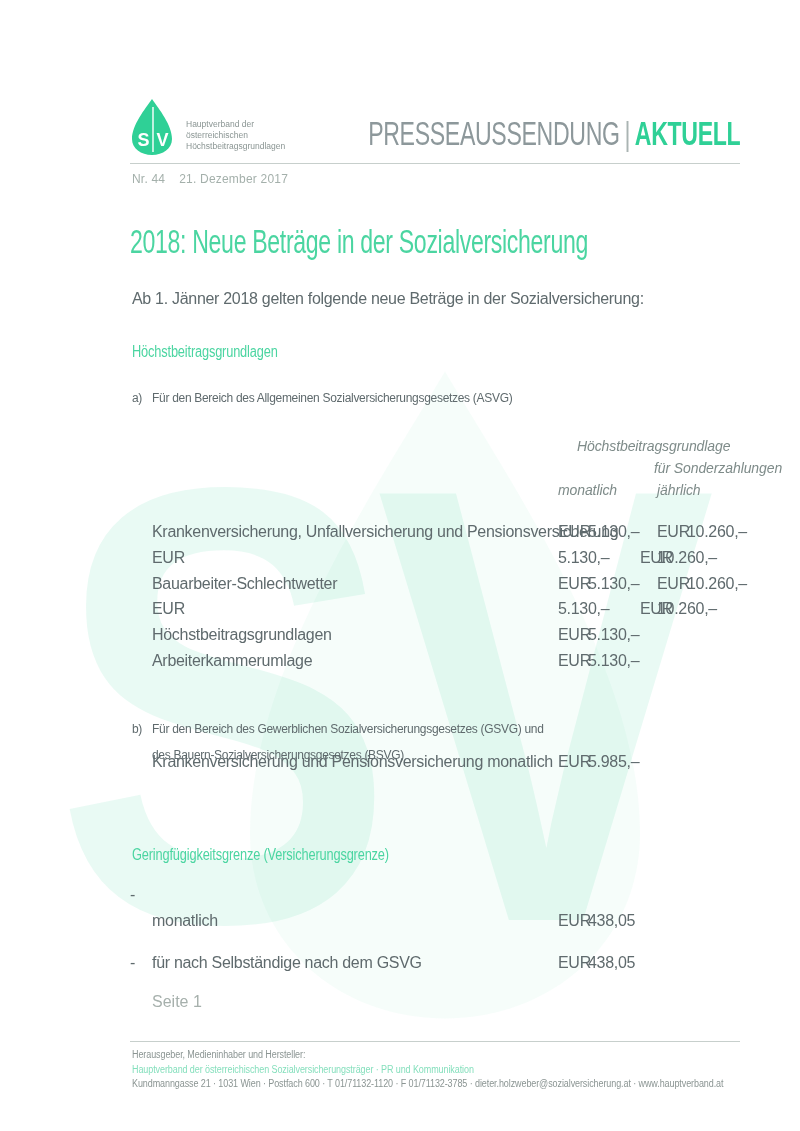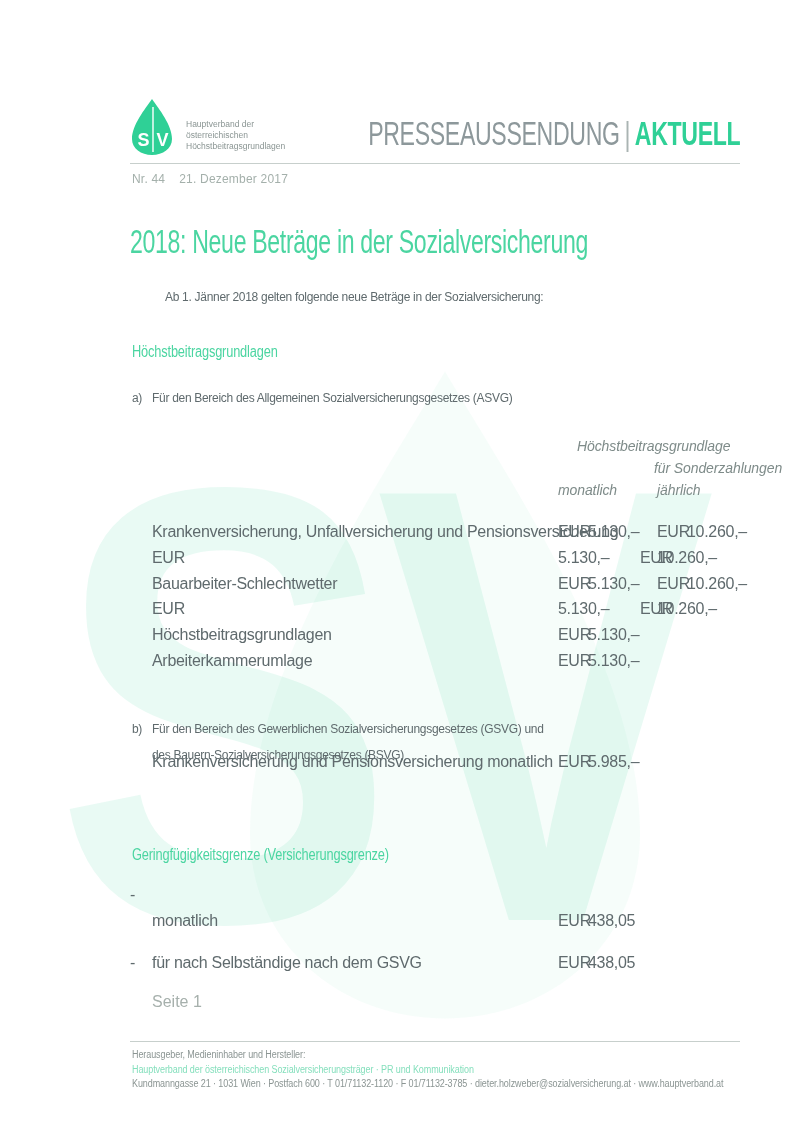--- a/index.html
+++ b/index.html
@@ -30,21 +30,21 @@
   .rule{position:absolute;left:0;width:610px;height:1px;background:#c7cfcc;}
   .header-rule{top:163px;}
   .issue-line{position:absolute;left:2px;top:172px;font-size:12px;color:#a4b0ab;letter-spacing:0.2px;}
   .issue-line .issue-date{margin-left:14px;}
 
   
   .doc-title{
     position:absolute;left:0;top:222px;font-size:34px;color:#4bd5a1;white-space:nowrap;
     letter-spacing:-0.5px;transform:scaleX(0.68);transform-origin:left center;
   }
-  .intro{position:absolute;left:2px;top:290px;font-size:12px;letter-spacing:-0.3px;margin-left:33px;}
+  .intro{position:absolute;left:2px;top:290px;font-size:16px;letter-spacing:-0.3px;}
 
   
   .section-heading{
     position:absolute;left:2px;font-size:16px;color:#4bd5a1;white-space:nowrap;
     transform:scaleX(0.8);transform-origin:left center;letter-spacing:-0.2px;
   }
   .sh-1{top:343px;}
   .sh-2{top:846px;}
 
   

